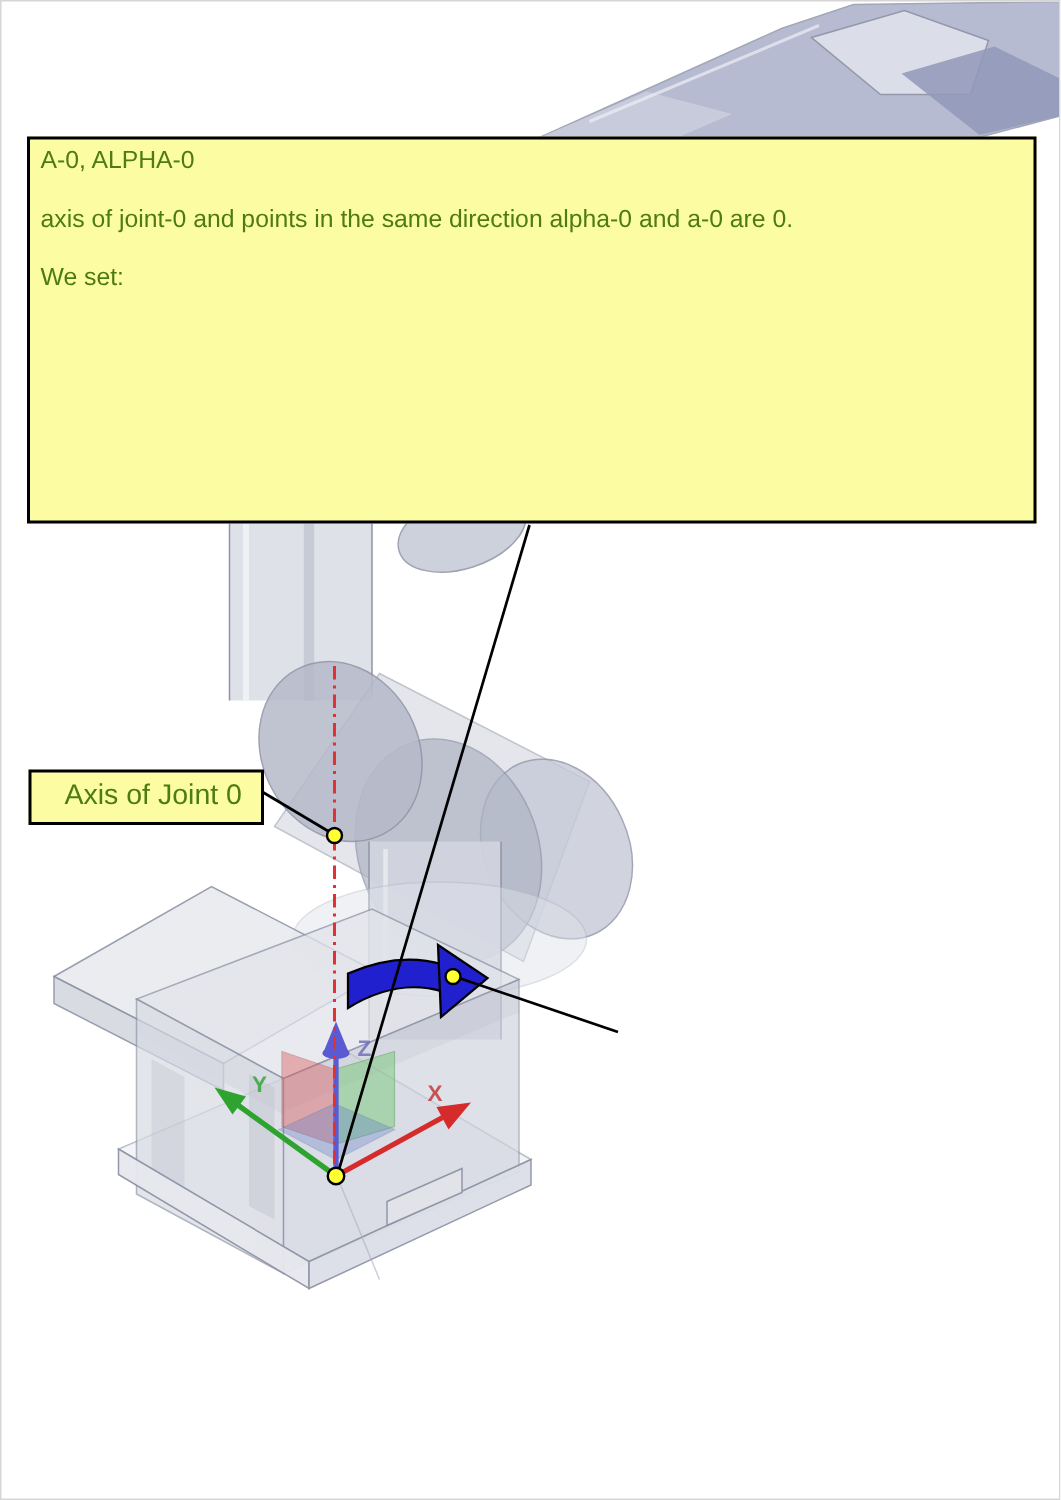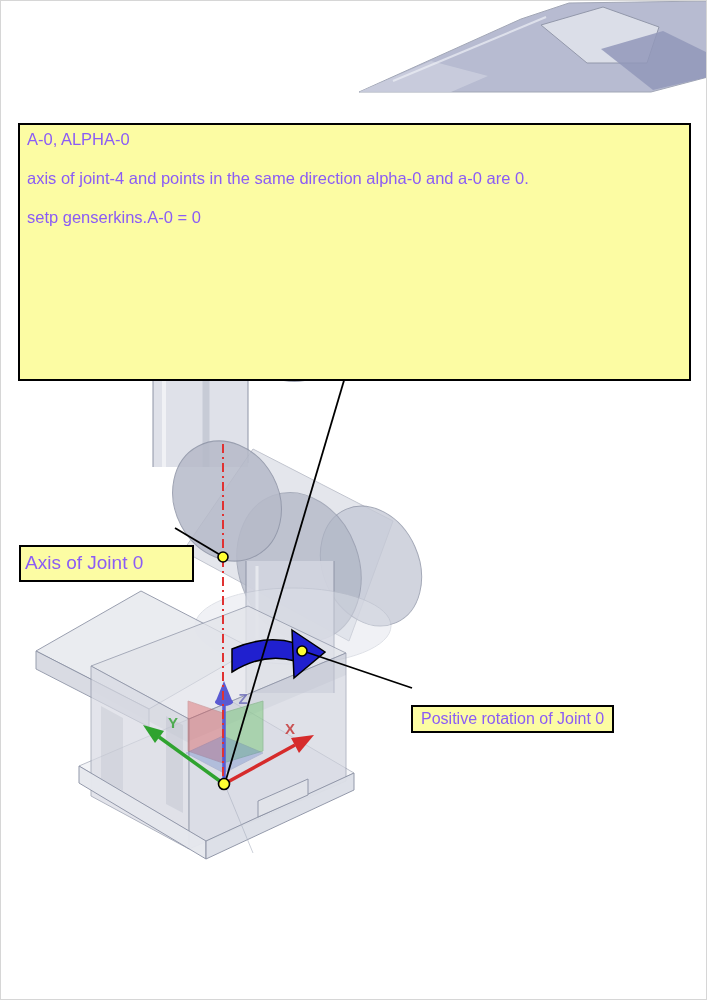--- a/index.html
+++ b/index.html
@@ -4,30 +4,30 @@
 <style>
   html,body { margin:0; padding:0; background:#ffffff; }
   .stage {
     position:relative; width:707px; height:1000px; background:#ffffff;
     font-family:"Liberation Sans", sans-serif; overflow:hidden;
     box-sizing:border-box; border:1px solid #d6d6d6;
   }
   .stage svg { position:absolute; left:0; top:0; }
   .callout {
     position:absolute; background:#FCFCA3; border:2px solid #000000;
-    color:#8b5cf6; white-space:nowrap; box-sizing:border-box; z-index:5;margin-top:32px;
+    color:#4d7c0f; white-space:nowrap; box-sizing:border-box; z-index:5;
   }
   #main-note {
     left:17px; top:90px; width:673px; height:258px; padding:5px 7px;
     font-size:16.5px; line-height:19.5px;
   }
   #main-note .line { height:19.5px; white-space:pre; }
   #axis-label {
-    left:18px; top:512px; width:175px; height:37px;
-    font-size:19px; line-height:32px; padding-left:4px;
+    left:18px; top:512px; width:157px; height:37px;
+    font-size:19px; line-height:32px; padding-left:22px;
   }
   #rotation-label {
     left:410px; top:672px; height:28px;
     font-size:16px; line-height:24px; padding:0 8px;
   }
   
   .edge   { stroke:#8e94a6; stroke-width:1; }
   .black-line { stroke:#000000; stroke-width:1.8; fill:none; }
   .marker { fill:#FFFF33; stroke:#000000; stroke-width:1.6; }
   .axis-dash { stroke:#E03232; stroke-width:2; fill:none; stroke-dasharray:9 4 2 4; }
@@ -132,21 +132,20 @@
     <line x1="302" y1="650" x2="411" y2="687" class="black-line"></line>
 
     <circle cx="222" cy="556" r="5" class="marker"></circle>
     <circle cx="301" cy="650" r="5" class="marker"></circle>
     <circle cx="223" cy="783" r="5.5" class="marker"></circle>
   </svg>
 
   <div id="main-note" class="callout">
     <div class="line">A-0, ALPHA-0</div>
     <div class="line"></div>
-    <div class="line">axis of joint-4 and points in the same direction alpha-0 and a-0 are 0.</div>
+    <div class="line">axis of joint-0 and points in the same direction alpha-0 and a-0 are 0.</div>
     <div class="line"></div>
-    <div class="line">setp genserkins.A-0 = 0</div>
+    <div class="line">We set:</div>
   </div>
 
   <div id="axis-label" class="callout">Axis of Joint 0</div>
-  <div id="rotation-label" class="callout">Positive rotation of Joint 0</div>
 
 </div>
 
 </body></html>

